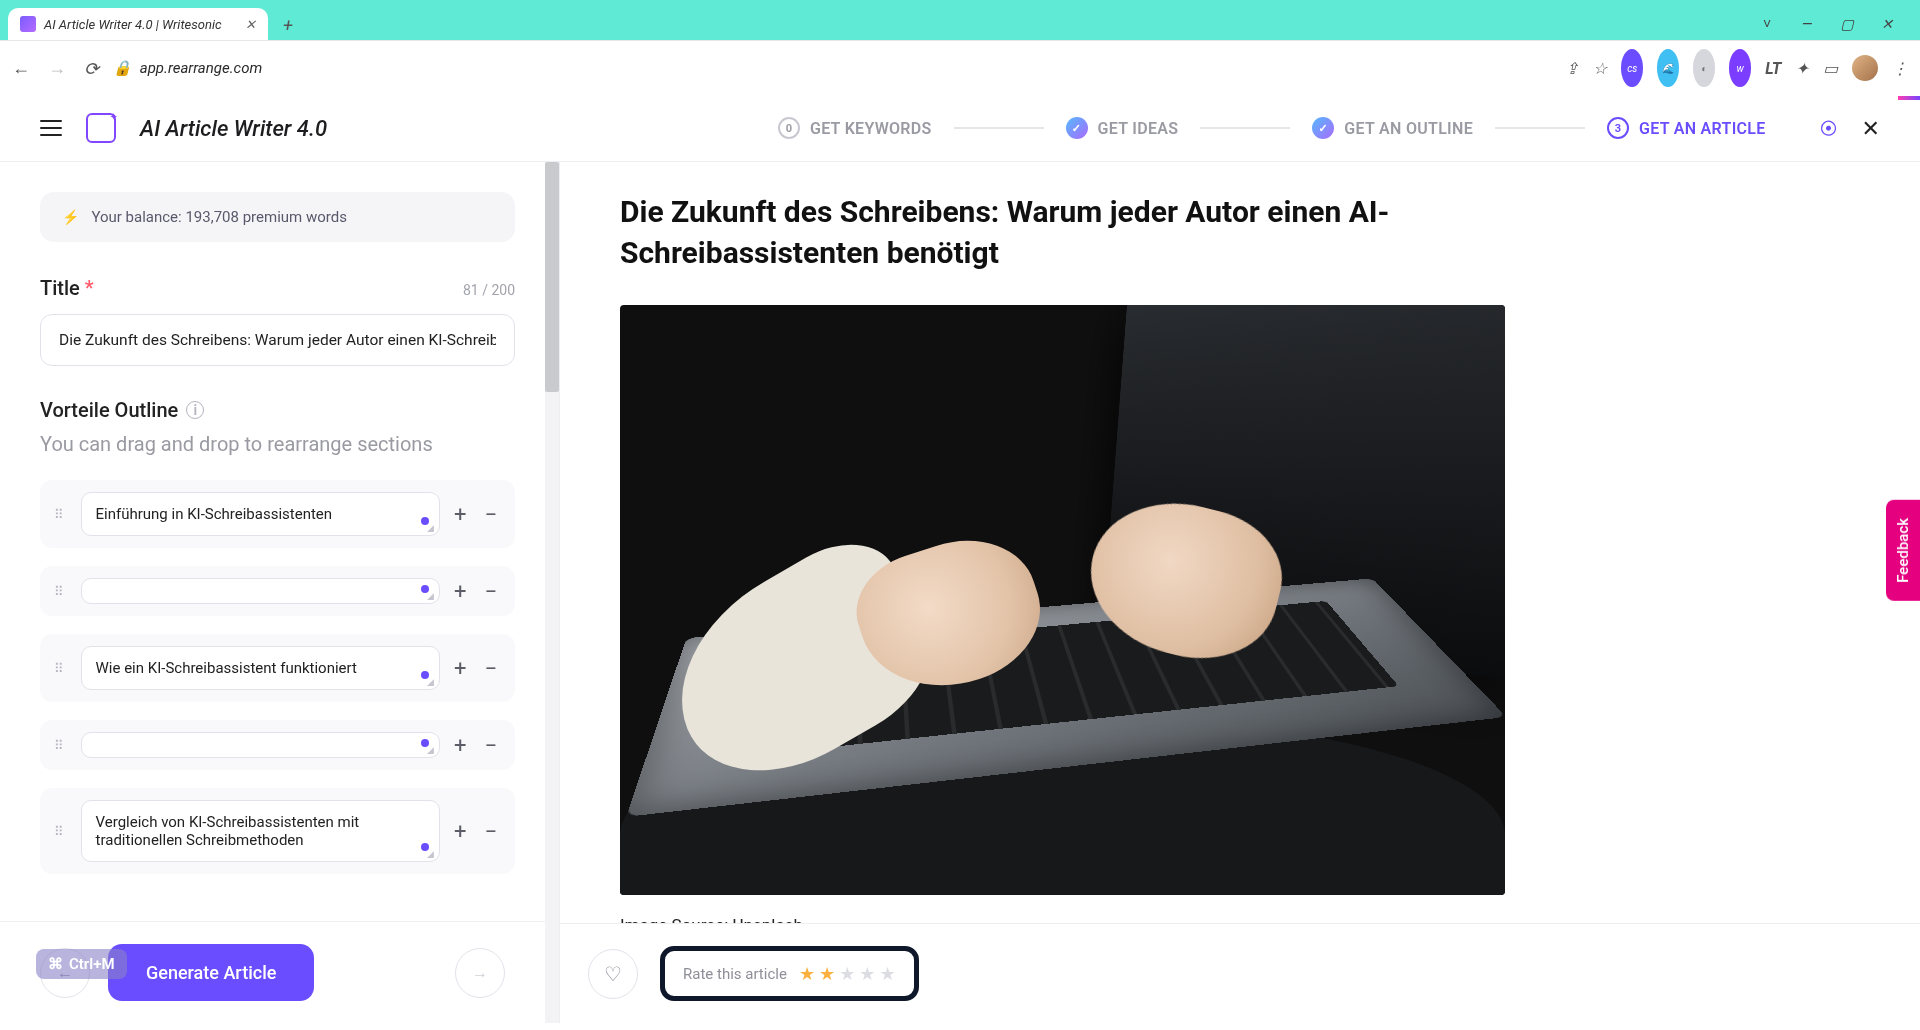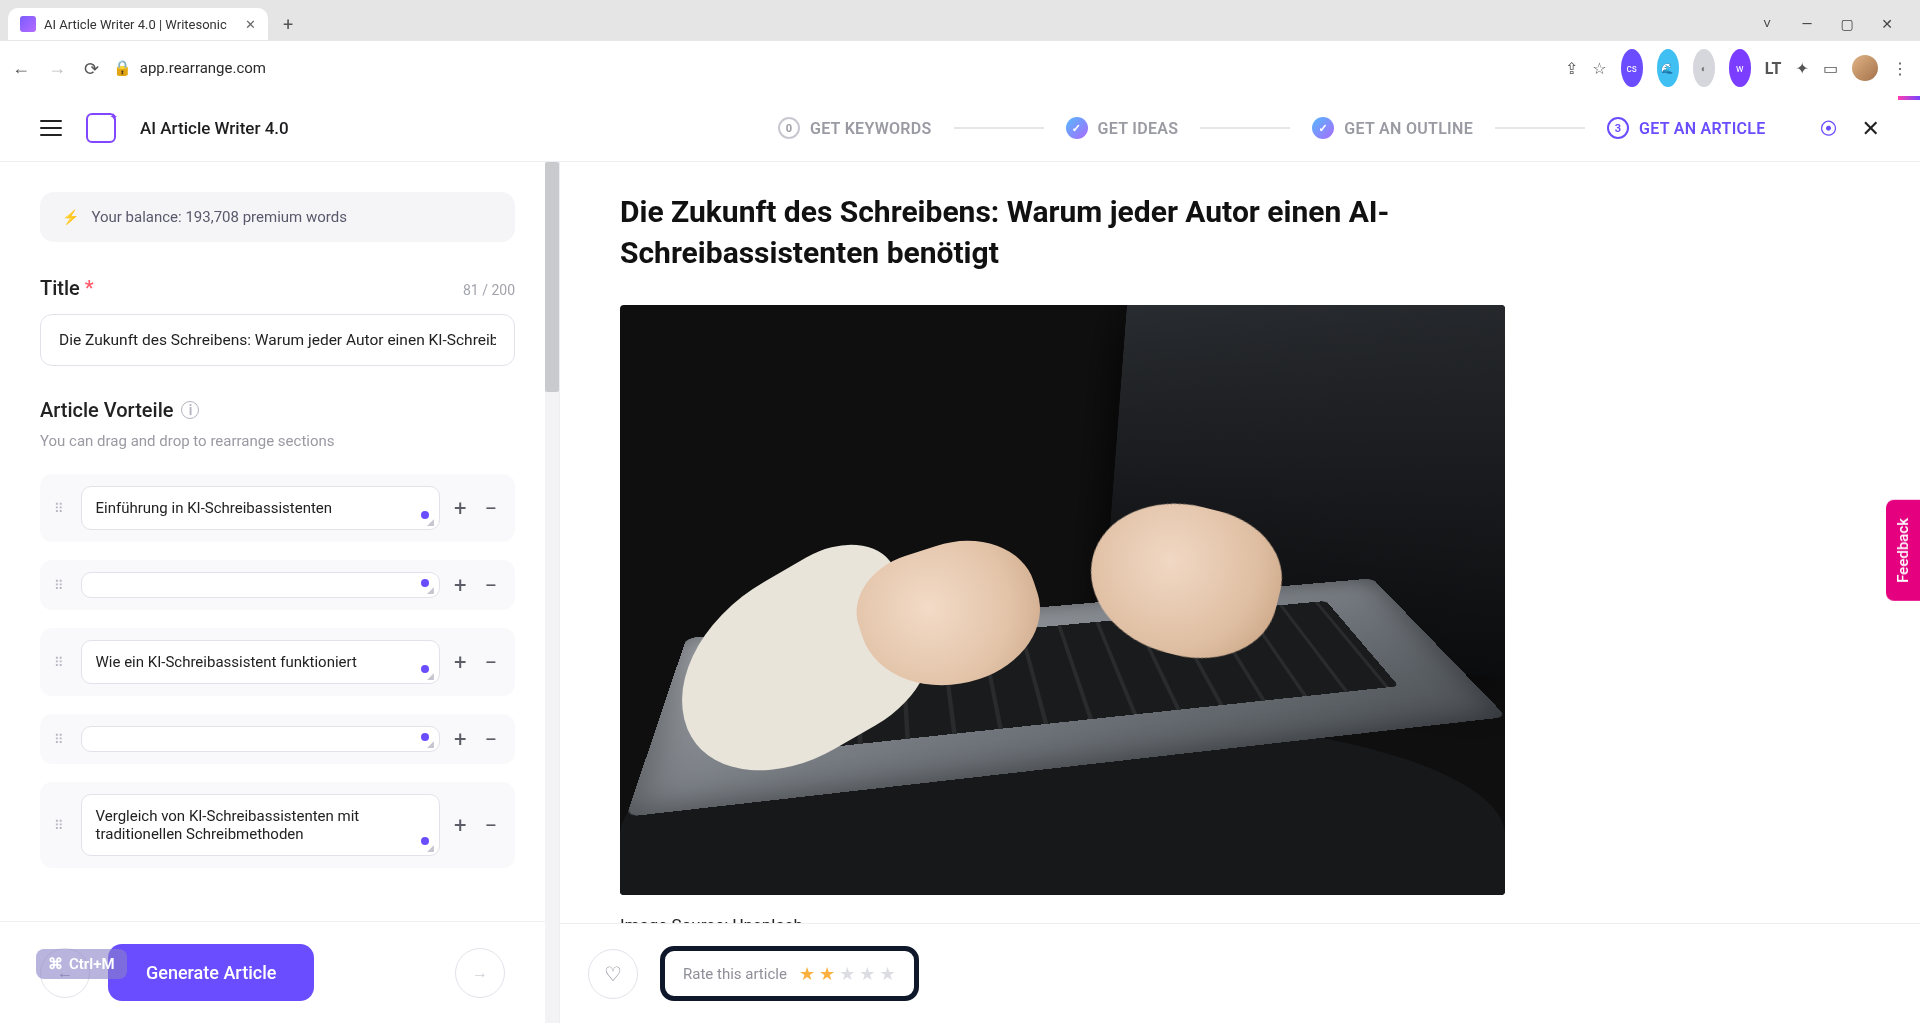--- a/index.html
+++ b/index.html
@@ -1,19 +1,19 @@
 <!DOCTYPE html>
 <html><head>
 <meta charset="utf-8">
 <style>
 * { margin: 0; padding: 0; box-sizing: border-box; font-family: -apple-system, BlinkMacSystemFont, "Segoe UI", Roboto, sans-serif; }
 body { background: #fff; width: 1920px; height: 1030px; overflow: hidden; }
 
 
-.browser-chrome { background: #e5e5e5; }
+.browser-chrome { background: #5eead4; font-style: italic; }
 .tab-bar { display:flex; align-items:center; padding: 8px 8px 0 8px; gap:8px; }
 .tab { display:flex; align-items:center; background:#fff; border-radius:10px 10px 0 0; padding:8px 12px; gap:8px; font-size:13px; color:#333; width:260px; }
 .tab .favicon { width:16px; height:16px; border-radius:3px; background:linear-gradient(135deg,#7b5cff,#b56cff); }
 .tab .tab-close { color:#666; cursor:pointer; margin-left:auto; }
 .new-tab { width:24px; height:24px; display:flex; align-items:center; justify-content:center; color:#555; font-size:18px; cursor:pointer; }
 .win-controls { margin-left:auto; display:flex; gap:22px; color:#444; padding-right:16px; font-size:14px; }
 .win-controls span { width:18px; text-align:center; cursor:pointer; }
 
 .addr-bar { display:flex; align-items:center; background:#fff; border-top:1px solid #e4e6e8; padding:8px 12px; gap:14px; }
 .nav-icons { display:flex; align-items:center; gap:18px; color:#555; font-size:18px; }
@@ -24,21 +24,21 @@
 .right-icons { display:flex; align-items:center; gap:14px; color:#555; }
 .right-icons .ext-circle { width:22px; height:38px; border-radius:50%; display:flex; align-items:center; justify-content:center; font-size:10px; color:#fff; }
 .avatar { width:26px; height:26px; border-radius:50%; background:linear-gradient(135deg,#e0b486,#a47149); }
 
 
 .app-header { display:flex; align-items:center; padding:18px 40px; border-bottom:1px solid #ededf2; gap:24px; background:#fff; position:relative; }
 .hamburger { width:22px; height:16px; display:flex; flex-direction:column; justify-content:space-between; cursor:pointer; }
 .hamburger span { height:2px; background:#222; border-radius:2px; }
 .app-logo { width:30px; height:30px; border-radius:6px; border:2px solid #8146ff; position:relative; }
 .app-logo::after { content:"✦"; position:absolute; top:-4px; right:-4px; color:#8146ff; font-size:10px; }
-.app-title { font-size:17px; color:#1d1d1f; font-weight:500; }
+.app-title { font-size:22px; color:#1d1d1f; font-weight:500;font-style:italic; }
 .steps { display:flex; align-items:center; margin-left:auto; gap:22px; }
 .step { display:flex; align-items:center; gap:10px; font-size:16px; font-weight:600; color:#9a9aa3; letter-spacing:.3px; }
 .step .circle { width:22px; height:22px; border-radius:50%; border:2px solid #c8c8d2; display:flex; align-items:center; justify-content:center; font-size:11px; font-weight:700; color:#9a9aa3; }
 .step .circle.done { border:none; background:linear-gradient(135deg,#55b9ff,#a96bff); color:#fff; }
 .step.active { color:#6a4dff; }
 .step.active .circle { border-color:#6a4dff; color:#6a4dff; }
 .step-sep { width:90px; height:2px; background:#e5e5ea; }
 .header-right { display:flex; align-items:center; gap:24px; margin-left:30px; }
 .play-icon { color:#6a4dff; font-size:18px; cursor:pointer; }
 .close-hdr { font-size:22px; color:#222; cursor:pointer; }
@@ -54,21 +54,21 @@
 .balance-pill .bolt { color:#7b4dff; font-size:14px; }
 
 .field-row { display:flex; justify-content:space-between; align-items:baseline; margin-bottom:14px; }
 .field-label { font-size:20px; color:#222; font-weight:500; }
 .asterisk { color:#ff5c6a; }
 .counter { font-size:14px; color:#a3a3ad; }
 .text-input { width:100%; border:1px solid #e2e2ea; border-radius:12px; padding:16px 18px; font-size:15.5px; color:#222; outline:none; margin-bottom:32px; }
 
 .outline-label-row { display:flex; align-items:center; gap:8px; margin-bottom:10px; }
 .info-icon { color:#b4b4c0; font-size:14px; border:1.5px solid #b4b4c0; border-radius:50%; width:18px; height:18px; display:flex; align-items:center; justify-content:center; font-weight:600; }
-.hint { font-size:15px; color:#9a9aa3; margin-bottom:24px; }
+.hint { font-size:20px; color:#9a9aa3; margin-bottom:24px; }
 
 .outline-item { display:flex; align-items:center; gap:14px; background:#f9f9fb; border-radius:12px; padding:12px 18px 12px 14px; margin-bottom:18px; }
 .drag-handle { color:#b8b8c4; letter-spacing:3px; font-size:13px; cursor:grab; }
 .outline-input { flex:1; border:1px solid #e2e2ea; border-radius:10px; padding:12px 14px; font-size:15px; color:#222; background:#fff; position:relative; }
 .outline-input .dot { position:absolute; right:10px; bottom:10px; width:8px; height:8px; background:#6a4dff; border-radius:50%; }
 .outline-input .resize { position:absolute; right:5px; bottom:2px; color:#c5c5cf; font-size:9px; }
 .outline-actions { display:flex; align-items:center; gap:18px; color:#5c5c66; font-size:22px; }
 .outline-actions span { cursor:pointer; }
 
 .sidebar-footer { position:absolute; bottom:0; left:0; right:14px; padding:22px 40px; background:#fff; display:flex; align-items:center; gap:18px; border-top:1px solid #f0f0f4; }
@@ -201,21 +201,21 @@
         <span>Your balance: 193,708 premium words</span>
       </div>
 
       <div class="field-row">
         <div class="field-label"><span>Title</span> <span class="asterisk">*</span></div>
         <div class="counter">81 / 200</div>
       </div>
       <input class="text-input" value="Die Zukunft des Schreibens: Warum jeder Autor einen KI-Schreibassistenten benötigt" style="">
 
       <div class="outline-label-row">
-        <div class="field-label">Article Vorteile</div>
+        <div class="field-label">Vorteile Outline</div>
         <div class="info-icon">i</div>
       </div>
       <div class="hint">You can drag and drop to rearrange sections</div>
 
       <div class="outline-item">
         <span class="drag-handle">⠿</span>
         <div class="outline-input"><span>Einführung in KI-Schreibassistenten</span><span class="dot"></span><span class="resize">◢</span></div>
         <div class="outline-actions">
             <span>+</span>
             <span>−</span>

